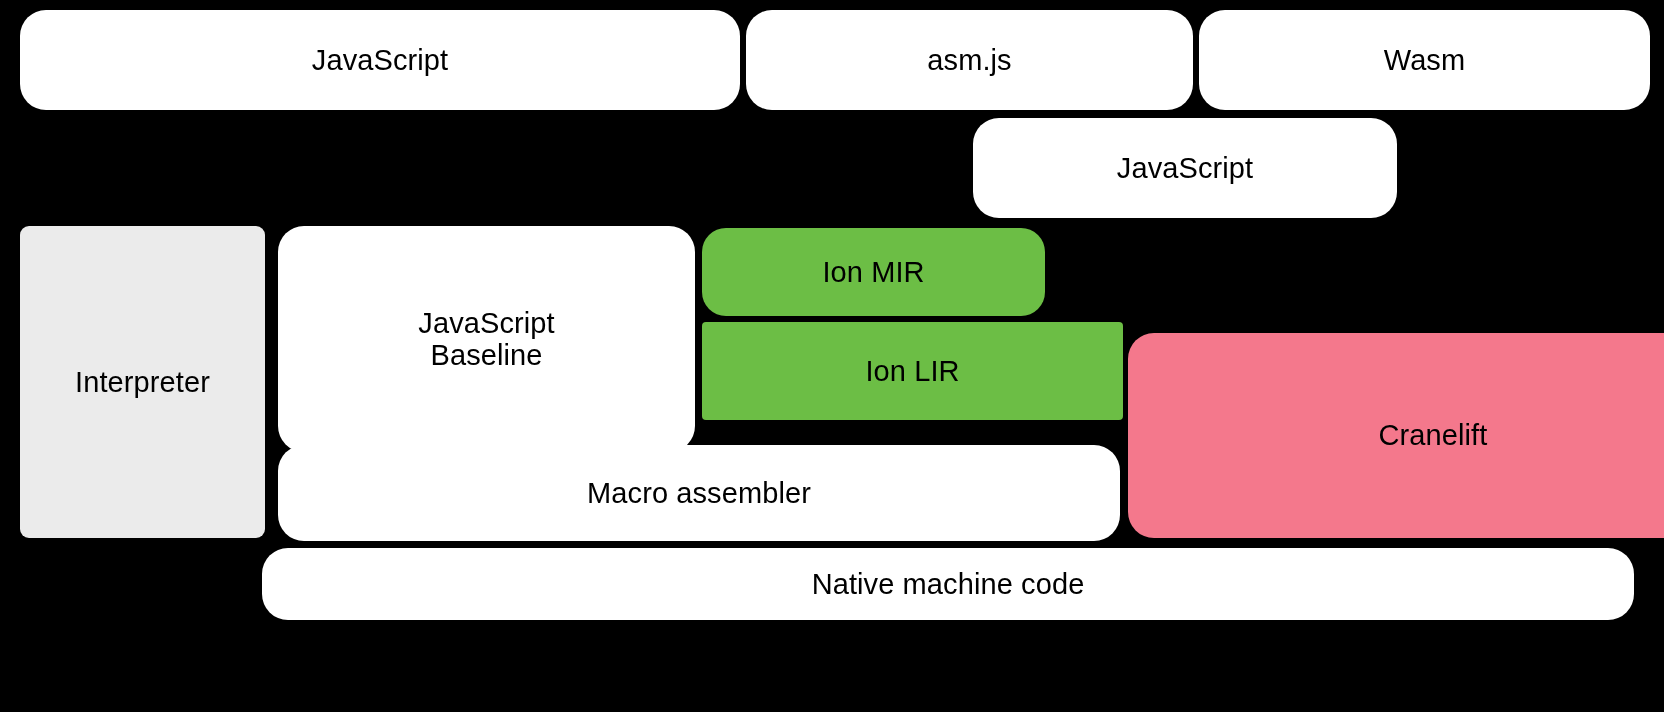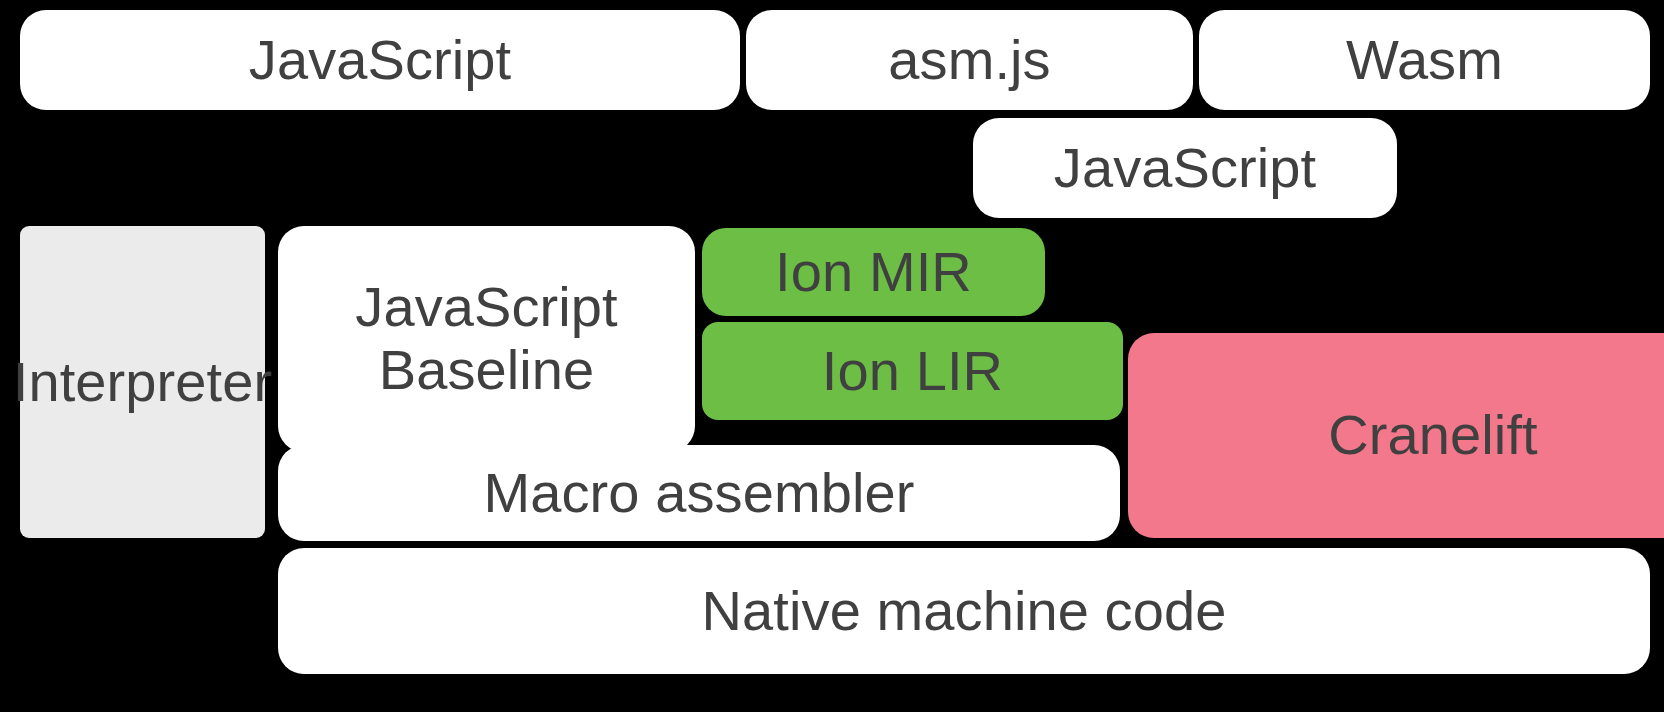--- a/index.html
+++ b/index.html
@@ -16,24 +16,24 @@
     overflow: hidden;
     font-family: "Liberation Sans", "DejaVu Sans", sans-serif;
   }
   .node {
     position: absolute;
     box-sizing: border-box;
     display: flex;
     align-items: center;
     justify-content: center;
     text-align: center;
-    color: #404040;
+    color: #000000;
     background: #ffffff;
     border-radius: 26px;
-    font-size: 56px;
+    font-size: 29px;
     line-height: 1.12;
     font-weight: 400;
     letter-spacing: 0.1px;
     white-space: pre-line;
     padding: 0 8px;
     user-select: none;
   }
   .node.white   { background: #ffffff; }
   .node.grey    { background: #ebebeb; }
   .node.green   { background: #6cbe45; }
@@ -45,26 +45,26 @@
   .n-wasm            { left: 1199px; top: 10px;  width: 451px; height: 100px; }
 
   
   .n-js-bytecode     { left: 20px;   top: 118px; width: 947px; height: 100px; }
   .n-baldrmonkey     { left: 973px;  top: 118px; width: 424px; height: 100px; }
 
   
   .n-interpreter     { left: 20px;   top: 226px; width: 245px; height: 312px; border-radius: 9px; }
   .n-js-baseline     { left: 278px;  top: 226px; width: 417px; height: 226px; }
   .n-ion-mir         { left: 702px;  top: 228px; width: 343px; height: 88px;  border-radius: 24px; }
-  .n-ion-lir         { left: 702px;  top: 322px; width: 421px; height: 98px;  border-radius: 16px; }
+  .n-ion-lir         { left: 702px;  top: 322px; width: 421px; height: 98px;  border-radius: 4px; }
   .n-cranelift       { left: 1128px; top: 333px; width: 610px; height: 205px; }
   .n-macro-assembler { left: 278px;  top: 445px; width: 842px; height: 96px;  }
 
   
-  .n-native-code     { left: 278px;  top: 548px; width: 1372px; height: 126px; }
+  .n-native-code     { left: 262px;  top: 548px; width: 1372px; height: 72px; }
 </style>
 </head>
 <body>
 
 <div id="stage">
 
   <div class="node white n-javascript">JavaScript</div>
 
   <div class="node white n-asmjs">asm.js</div>
 

